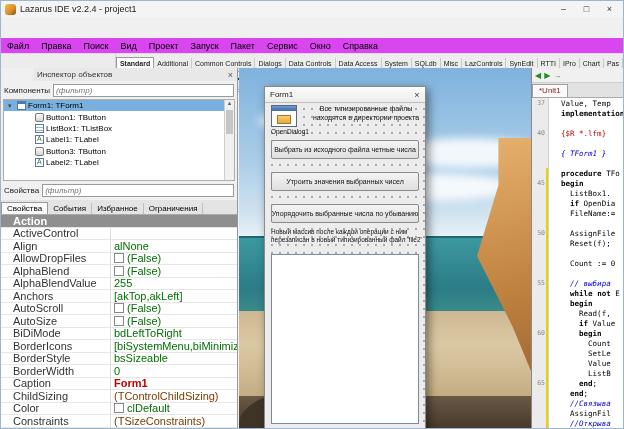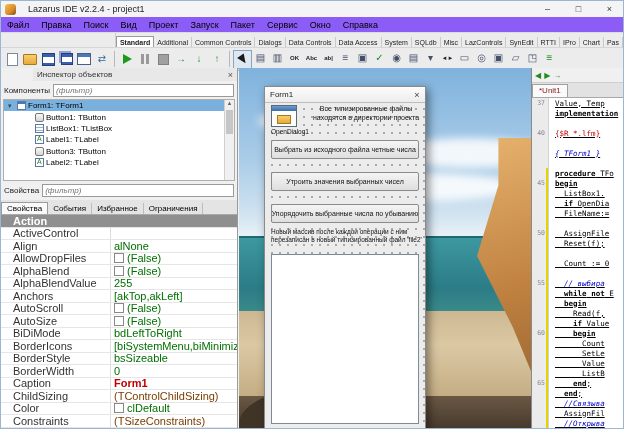--- a/index.html
+++ b/index.html
@@ -1,28 +1,28 @@
 <!DOCTYPE html>
 <html><head>
 <meta charset="utf-8">
 <style>
   html,body{margin:0;padding:0;}
   #root{position:relative;width:624px;height:429px;background:#f0f0f0;
         font-family:"Liberation Sans",sans-serif;overflow:hidden;box-sizing:border-box;
         border:1px solid #9ab6d0;}
   
-  .titlebar{height:16px;display:flex;align-items:center;gap:12px;padding:0 4px;
+  .titlebar{height:16px;display:flex;align-items:center;gap:4px;padding:0 4px;
             background:#f4f4f4;font-size:9px;color:#222;}
   .app-icon{width:11px;height:11px;border-radius:3px;
             background:linear-gradient(135deg,#f3c14b,#d98a2b 60%,#7a4a1a);}
   .titlebar .title{flex:1;white-space:nowrap;overflow:hidden;}
   .capbtn{width:19px;height:13px;display:flex;align-items:center;justify-content:center;
           font-size:9px;color:#333;}
   
-  .menubar{height:15px;display:flex;align-items:center;background:#8b5cf6;font-size:9px;}
+  .menubar{height:15px;display:flex;align-items:center;background:#d946ef;font-size:9px;margin-top:21px;}
   .menu-item{padding:1px 6px;white-space:nowrap;}
   
   .palette-row{height:14px;display:flex;align-items:flex-end;background:#ececec;
                border-top:1px solid #dcdcdc;overflow:hidden;}
   .tabspacer{width:130px;height:100%;border-right:1px solid #d0d0d0;}
   .ptab{font-size:7px;padding:2px 3px 1px;border-right:1px solid #c9c9c9;color:#222;
         white-space:nowrap;}
   .ptab.active{background:#fff;border:1px solid #9a9a9a;border-bottom:none;font-weight:bold;}
   
   .toolbar{height:22px;display:flex;align-items:center;background:#ececec;
@@ -141,21 +141,21 @@
   .ed-tabs{height:14px;background:#e2e2e2;display:flex;align-items:center;border-bottom:1px solid #a8a8a8;}
   .ed-tab{background:#fafafa;border:1px solid #a0a0a0;border-bottom:none;font-size:8px;
           padding:0 6px;height:12px;color:#8b1a1a;display:flex;align-items:center;}
   .ed-code{flex:1;background:#fff;overflow:hidden;font-family:"DejaVu Sans Mono",monospace;
           font-size:7.5px;}
   .cl{height:10px;display:flex;align-items:stretch;}
   .cl .g{width:17px;background:#ebebeb;color:#8a8a8a;text-align:right;padding-right:3px;
          font-size:6.5px;border-right:1px solid #d2d2d2;position:relative;flex:none;
          display:flex;align-items:center;justify-content:flex-end;box-sizing:border-box;}
   .cl .g i{position:absolute;right:0;top:0;bottom:0;width:2px;background:#e6d400;}
-  .cl .t{padding-left:6px;white-space:pre;display:flex;align-items:center;text-decoration:underline;}
+  .cl .t{padding-left:12px;white-space:pre;display:flex;align-items:center;}
   .t .kw{font-weight:bold;color:#000;}
   .t .cmt{color:#0000c8;font-style:italic;}
   .t .dir{color:#c00000;}
   .t .id{color:#000;}
 </style>
 </head>
 <body>
 
 <div id="root">
 

